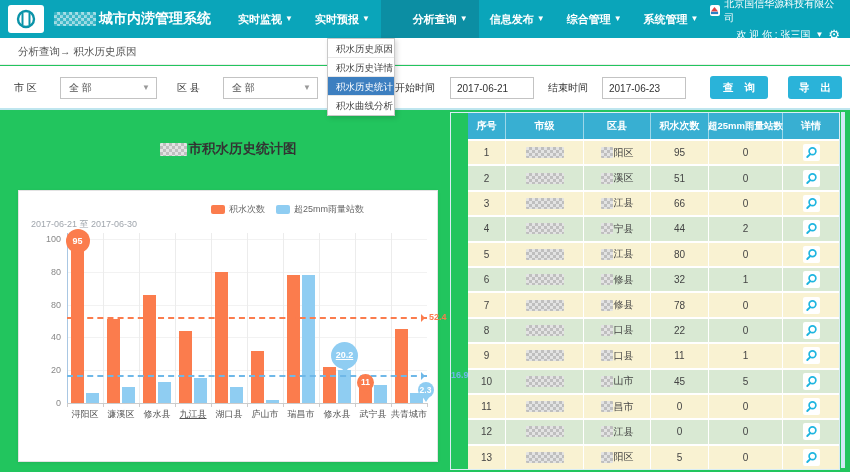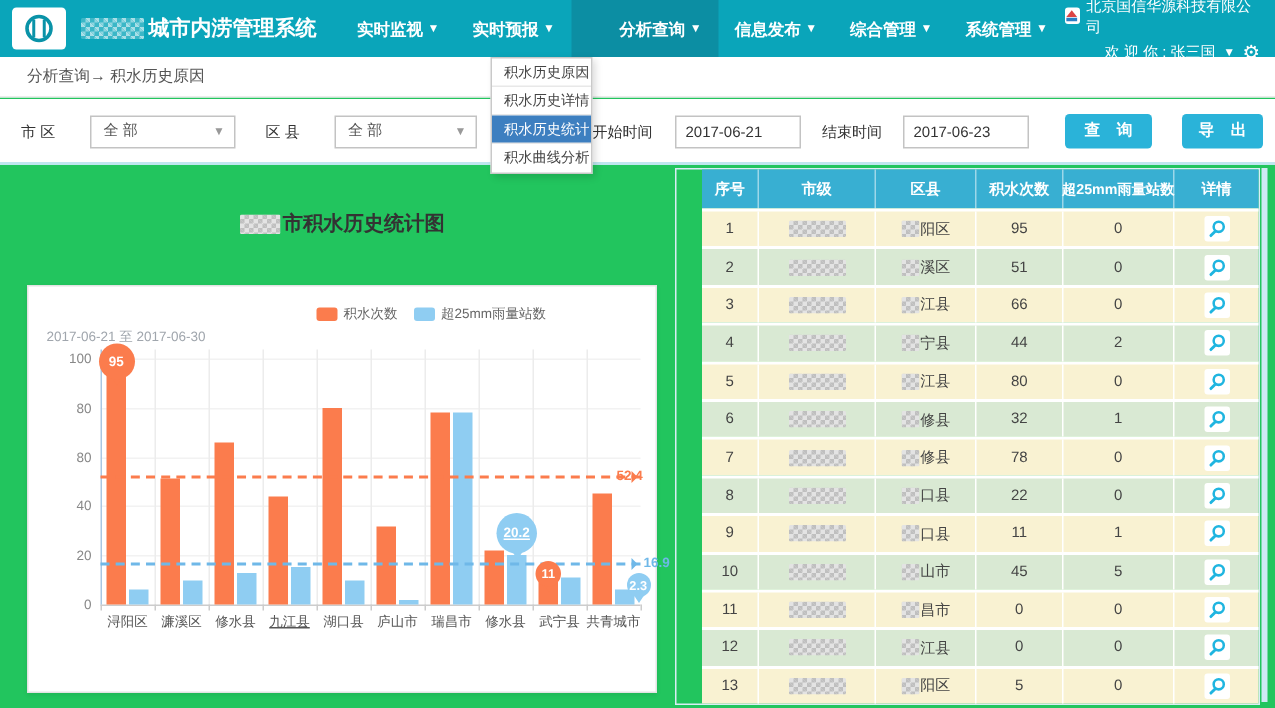--- a/index.html
+++ b/index.html
@@ -258,24 +258,24 @@
         <div class="bar" style="left: 139px; top: 190.68px; width: 13px; height: 21.32px; background: rgb(143, 205, 242);"></div>
         <div class="bar" style="left: 175px; top: 187.4px; width: 13px; height: 24.6px; background: rgb(143, 205, 242);"></div>
         <div class="bar" style="left: 211px; top: 195.6px; width: 13px; height: 16.4px; background: rgb(143, 205, 242);"></div>
         <div class="bar" style="left: 247px; top: 208.72px; width: 13px; height: 3.28px; background: rgb(143, 205, 242);"></div>
         <div class="bar" style="left: 283px; top: 84.08px; width: 13px; height: 127.92px; background: rgb(143, 205, 242);"></div>
         <div class="bar" style="left: 319px; top: 178.872px; width: 13px; height: 33.128px; background: rgb(143, 205, 242);"></div>
         <div class="bar" style="left: 355px; top: 193.96px; width: 13px; height: 18.04px; background: rgb(143, 205, 242);"></div>
         <div class="bar" style="left: 391px; top: 202.16px; width: 13px; height: 9.84px; background: rgb(143, 205, 242);"></div>
         <div class="avg-line" style="left: 48px; top: 126.064px; width: 360px; border-color: rgb(251, 124, 77);"></div>
         <div class="avg-arrow" style="left: 402px; top: 123.064px; border-left-color: rgb(251, 124, 77); border-right: 0px;"></div>
-        <div class="avg-label" style="left: 392px; top: 121.064px; color: rgb(251, 124, 77); text-align: right;">52.4</div>
+        <div class="avg-label" style="left: 410px; top: 121.064px; color: rgb(251, 124, 77); text-align: right;">52.4</div>
         <div class="avg-line" style="left: 48px; top: 184.284px; width: 360px; border-color: rgb(111, 184, 232);"></div>
         <div class="avg-arrow" style="left: 402px; top: 181.284px; border-left-color: rgb(111, 184, 232); border-right: 0px;"></div>
-        <div class="avg-label" style="left: 410px; top: 179.284px; color: rgb(111, 184, 232);">16.9</div>
+        <div class="avg-label" style="left: 432px; top: 179.284px; color: rgb(111, 184, 232);">16.9</div>
         <div class="marker" style="left: 46.5px; top: 38.2px; width: 24px; height: 24px; line-height: 24px; background: rgb(251, 124, 77); font-size: 9px; --c: #fb7c4d; border-color: rgb(251, 124, 77); --tail: #fb7c4d; color: rgb(255, 255, 255); position: absolute; border-radius: 50%; box-shadow: none; z-index: 5; text-align: center; font-weight: bold;">95</div>
         <div style="position: absolute; left: 54.5px; top: 60.2px; width: 0px; height: 0px; border-width: 6px 4px 4px; border-style: solid; border-color: rgb(251, 124, 77) transparent transparent; border-image: initial; z-index: 4;"></div>
         <div class="marker" style="left: 312px; top: 150.872px; width: 27px; height: 27px; line-height: 27px; background: rgb(143, 205, 242); font-size: 9px; --c: #8fcdf2; border-color: rgb(143, 205, 242); --tail: #8fcdf2; color: rgb(255, 255, 255); position: absolute; border-radius: 50%; box-shadow: none; z-index: 5; text-align: center; font-weight: bold; text-decoration: underline;">20.2</div>
         <div style="position: absolute; left: 321.5px; top: 175.872px; width: 0px; height: 0px; border-width: 6px 4px 4px; border-style: solid; border-color: rgb(143, 205, 242) transparent transparent; border-image: initial; z-index: 4;"></div>
         <div class="marker" style="left: 338px; top: 182.96px; width: 17px; height: 17px; line-height: 17px; background: rgb(251, 124, 77); font-size: 8.5px; --c: #fb7c4d; border-color: rgb(251, 124, 77); --tail: #fb7c4d; color: rgb(255, 255, 255); position: absolute; border-radius: 50%; box-shadow: none; z-index: 5; text-align: center; font-weight: bold;">11</div>
         <div style="position: absolute; left: 342.5px; top: 197.96px; width: 0px; height: 0px; border-width: 6px 4px 4px; border-style: solid; border-color: rgb(251, 124, 77) transparent transparent; border-image: initial; z-index: 4;"></div>
         <div class="marker" style="left: 398.5px; top: 191.228px; width: 16px; height: 16px; line-height: 16px; background: rgb(143, 205, 242); font-size: 8.5px; --c: #8fcdf2; border-color: rgb(143, 205, 242); --tail: #8fcdf2; color: rgb(255, 255, 255); position: absolute; border-radius: 50%; box-shadow: none; z-index: 5; text-align: center; font-weight: bold;">2.3</div>
         <div style="position: absolute; left: 402.5px; top: 205.228px; width: 0px; height: 0px; border-width: 6px 4px 4px; border-style: solid; border-color: rgb(143, 205, 242) transparent transparent; border-image: initial; z-index: 4;"></div>
       </div>
   </div>

